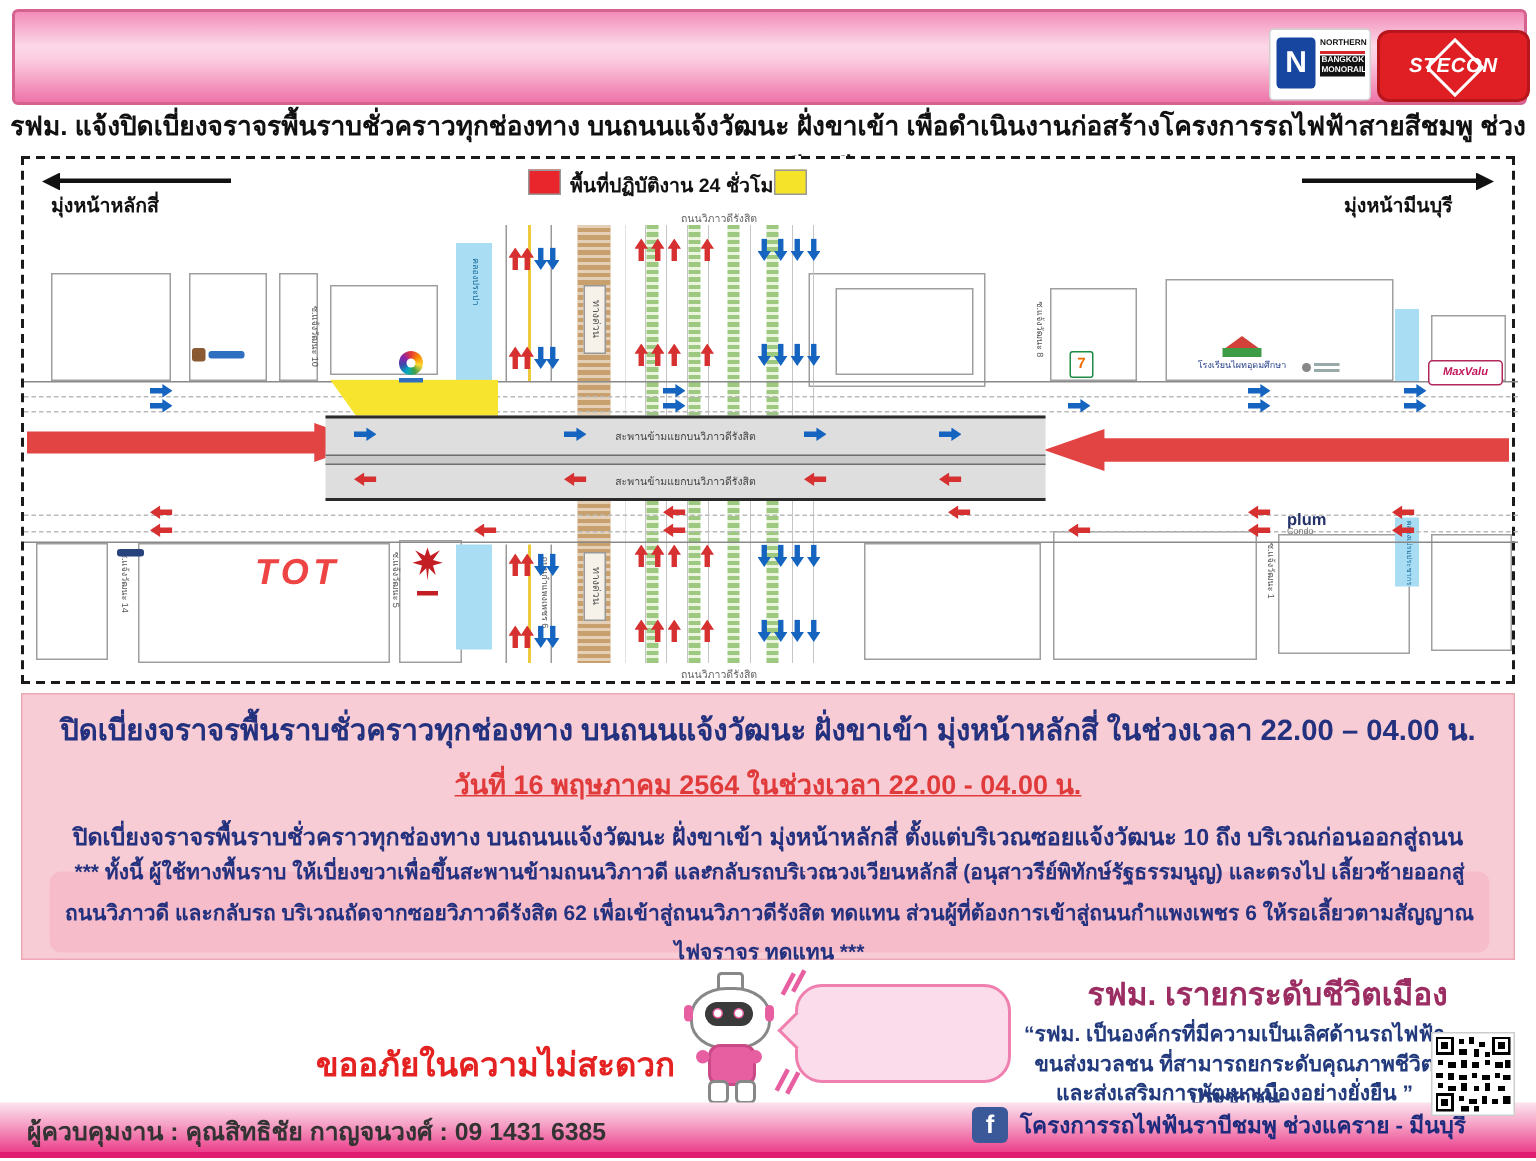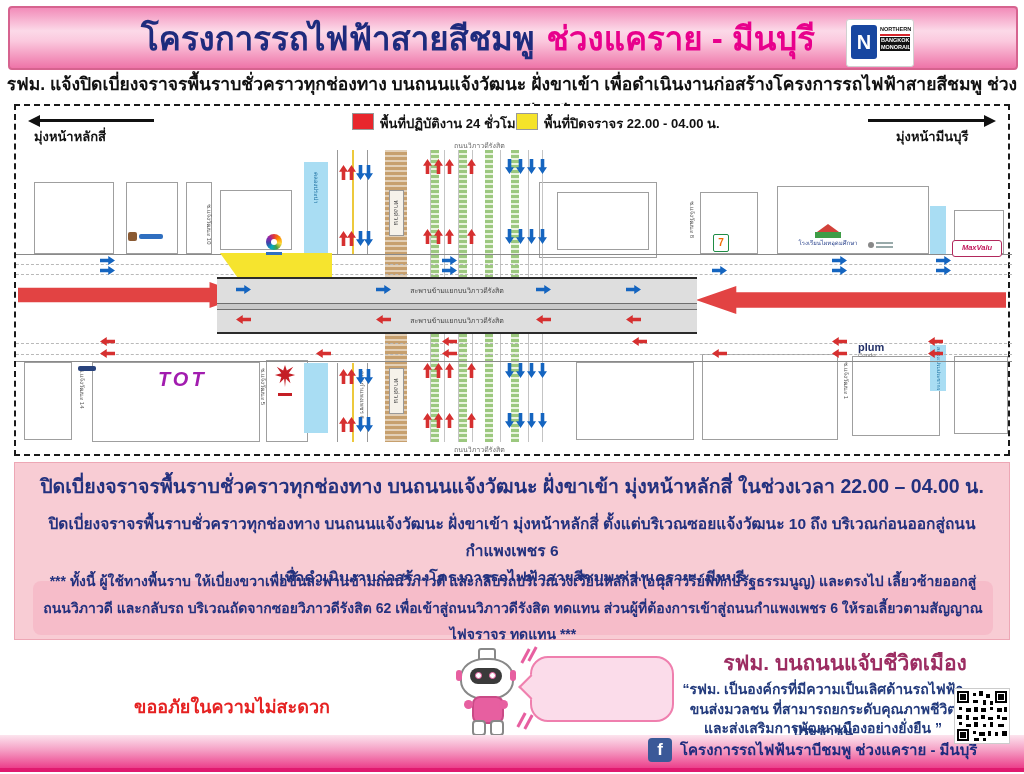--- a/index.html
+++ b/index.html
@@ -74,21 +74,21 @@
   .legarrow-head{position:absolute;width:12px;height:12px;background:#111;
     clip-path:polygon(0 50%,100% 0,100% 100%);}
   .legarrow-head.r{clip-path:polygon(100% 50%,0 0,0 100%);}
 
   
   .poi{position:absolute;}
   .maxvalu{width:48px;height:15px;border:1.5px solid #b2285c;border-radius:3px;background:#fff;
     color:#c2185b;font-weight:bold;font-style:italic;font-size:7.5px;text-align:center;line-height:13px;}
   .seven{width:14px;height:16px;background:#fff;border:1px solid #1f8c45;border-radius:2px;
     color:#f06c00;font-weight:bold;font-size:10px;text-align:center;line-height:15px;}
-  .totlogo{font-size:20px;font-weight:800;color:#a21caf;letter-spacing:3px;font-style:italic;}
+  .totlogo{font-size:24px;font-weight:800;color:#ef4444;letter-spacing:3px;font-style:italic;margin-left:12px;}
   .plumname{font-size:11px;font-weight:800;color:#233168;line-height:10px;}
   .plumsub{font-size:6px;color:#777;}
   .schoolcap{font-size:6px;color:#27408b;}
 
   
   .panel{position:absolute;left:14px;top:462px;width:996px;height:178px;background:#f8ccd4;
     border:1px solid #eda7b5;box-sizing:border-box;text-align:center;}
   .headline{margin-top:8px;font-size:19.5px;font-weight:bold;color:#23317e;}
   .dateline{margin-top:6px;font-size:18px;font-weight:bold;color:#e03a3a;text-decoration:underline;}
   .bodytxt{margin-top:8px;font-size:15.5px;font-weight:bold;color:#23317e;line-height:1.75;}
@@ -134,46 +134,45 @@
   .m-arm{position:absolute;top:52px;width:9px;height:9px;background:#e75fa0;border-radius:50%;}
   .m-leg{position:absolute;top:72px;width:10px;height:12px;background:#fff;border:2px solid #888;
     border-radius:4px;}
 </style>
 </head>
 <body>
 
 <div class="poster">
 
   <div class="header">
-    <div class="title">
-      <span class="t1">โครงการรถไฟฟ้าสายสีชมพู</span>
-      <span class="t2">ช่วงแคราย - มีนบุรี</span>
-    </div>
     <div class="nbm">
       <div class="nbm-n">N</div>
       <div class="nbm-lines">
         <div class="nbm-l">NORTHERN</div>
         <div class="nbm-red"></div>
         <div class="nbm-l inv">BANGKOK</div>
         <div class="nbm-l inv">MONORAIL</div>
       </div>
     </div>
+    <div class="stecon">
+      <div class="ste-d"></div>
+      <div class="ste-t">STECON</div>
+    </div>
   </div>
 
   <div class="subtitle">รฟม. แจ้งปิดเบี่ยงจราจรพื้นราบชั่วคราวทุกช่องทาง บนถนนแจ้งวัฒนะ ฝั่งขาเข้า เพื่อดำเนินงานก่อสร้างโครงการรถไฟฟ้าสายสีชมพู ช่วงแคราย - มีนบุรี</div>
 
   <div id="roadmap">
 
     <div class="legarrow-line" style="left:20px;top:13px;width:118px;"></div>
     <div class="legarrow-head" style="left:12px;top:9px;"></div>
     <div class="leg-txt" style="left:18px;top:20px;">มุ่งหน้าหลักสี่</div>
     <div class="legend-swatch" style="left:336px;top:7px;background:#e8262c;"></div>
     <div class="leg-txt" style="left:364px;top:7px;">พื้นที่ปฏิบัติงาน 24 ชั่วโมง</div>
     <div class="legend-swatch" style="left:500px;top:7px;background:#f5e32a;"></div>
-    <div class="leg-txt" style="left:528px;top:7px;">พื้นที่ปิดจราจร 22.00 - 04.00 น.</div>
     <div class="legarrow-line" style="left:852px;top:13px;width:118px;"></div>
     <div class="legarrow-head r" style="left:968px;top:9px;"></div>
     <div class="leg-txt" style="left:880px;top:20px;">มุ่งหน้ามีนบุรี</div>
 
     <div class="blk" style="left:18px;top:76px;width:80px;height:72px;"></div>
     <div class="blk" style="left:110px;top:76px;width:52px;height:72px;"></div>
     <div class="blk" style="left:170px;top:76px;width:26px;height:72px;"></div>
     <div class="blk" style="left:204px;top:84px;width:72px;height:60px;"></div>
     <div class="blk" style="left:523px;top:76px;width:118px;height:76px;"></div>
     <div class="blk" style="left:541px;top:86px;width:92px;height:58px;"></div>
@@ -360,28 +359,29 @@
       <span class="ar" style="left: 337px; top: 266px; background: rgb(21, 101, 192); transform: rotate(90deg);"></span>
       <span class="ar" style="left: 345px; top: 266px; background: rgb(21, 101, 192); transform: rotate(90deg);"></span>
       <span class="ar" style="left: 320px; top: 314px; background: rgb(214, 48, 48); transform: rotate(-90deg);"></span>
       <span class="ar" style="left: 328px; top: 314px; background: rgb(214, 48, 48); transform: rotate(-90deg);"></span>
       <span class="ar" style="left: 337px; top: 314px; background: rgb(21, 101, 192); transform: rotate(90deg);"></span>
       <span class="ar" style="left: 345px; top: 314px; background: rgb(21, 101, 192); transform: rotate(90deg);"></span>
     </div>
 
   <div class="panel">
     <div class="headline">ปิดเบี่ยงจราจรพื้นราบชั่วคราวทุกช่องทาง บนถนนแจ้งวัฒนะ ฝั่งขาเข้า มุ่งหน้าหลักสี่ ในช่วงเวลา 22.00 – 04.00 น.</div>
+    <div class="dateline">วันที่ 16 พฤษภาคม 2564 ในช่วงเวลา 22.00 - 04.00 น.</div>
     <div class="bodytxt">
       <div>ปิดเบี่ยงจราจรพื้นราบชั่วคราวทุกช่องทาง บนถนนแจ้งวัฒนะ ฝั่งขาเข้า มุ่งหน้าหลักสี่ ตั้งแต่บริเวณซอยแจ้งวัฒนะ 10 ถึง บริเวณก่อนออกสู่ถนนกำแพงเพชร 6</div>
       <div>เพื่อดำเนินงานก่อสร้างโครงการรถไฟฟ้าสายสีชมพู ช่วงแคราย - มีนบุรี</div>
     </div>
     <div class="notebox">*** ทั้งนี้ ผู้ใช้ทางพื้นราบ ให้เบี่ยงขวาเพื่อขึ้นสะพานข้ามถนนวิภาวดี และกลับรถบริเวณวงเวียนหลักสี่ (อนุสาวรีย์พิทักษ์รัฐธรรมนูญ) และตรงไป เลี้ยวซ้ายออกสู่ถนนวิภาวดี และกลับรถ บริเวณถัดจากซอยวิภาวดีรังสิต 62 เพื่อเข้าสู่ถนนวิภาวดีรังสิต ทดแทน ส่วนผู้ที่ต้องการเข้าสู่ถนนกำแพงเพชร 6 ให้รอเลี้ยวตามสัญญาณไฟจราจร ทดแทน ***</div>
   </div>
 
-  <div class="noise" style="top:692px;font-size:18px;">ขออภัยในความไม่สะดวก</div>
+  <div class="noise" style="top:692px;font-size:22px;text-align:right;">ขออภัยในความไม่สะดวก</div>
 
   <div class="mascot">
     <div class="m-ant"></div>
     <div class="m-head">
       <div class="m-visor">
         <div class="m-eye" style="left:5px;"></div>
         <div class="m-eye" style="left:19px;"></div>
       </div>
     </div>
     <div class="m-ear" style="left:6px;"></div>
@@ -393,27 +393,28 @@
     <div class="m-leg" style="left:40px;"></div>
   </div>
 
   <div class="slash" style="left:524px;top:648px;"></div>
   <div class="slash" style="left:531px;top:646px;"></div>
   <div class="bubble">
   </div>
   <div class="slash" style="left:520px;top:712px;"></div>
   <div class="slash" style="left:527px;top:714px;"></div>
 
-  <div class="slogan">รฟม. บนถนนแจับชีวิตเมือง</div>
+  <div class="slogan">รฟม. เรายกระดับชีวิตเมือง</div>
   <div class="quote" style="top:678px;">“รฟม. เป็นองค์กรที่มีความเป็นเลิศด้านรถไฟฟ้า</div>
   <div class="quote" style="top:717px;">และส่งเสริมการพัฒนาเมืองอย่างยั่งยืน ”</div>
   <div class="quote" style="top:698px;">ขนส่งมวลชน ที่สามารถยกระดับคุณภาพชีวิตประชาชน</div>
 
   <div class="strip"></div>
   <div class="stripline"></div>
+  <div class="supervisor">ผู้ควบคุมงาน : คุณสิทธิชัย กาญจนวงศ์ : 09 1431 6385</div>
   <div class="fbrow">
     <div class="fbicon">f</div>
     <div class="fbname">โครงการรถไฟฟ้นราบีชมพู ช่วงแคราย - มีนบุรี</div>
   </div>
   <div class="qr">
     <svg width="50" height="50" viewBox="0 0 29 29" shape-rendering="crispEdges">
       <rect width="29" height="29" fill="#fff"></rect>
       <g fill="#000">
         <rect x="0" y="0" width="7" height="7"></rect>
           <rect x="22" y="0" width="7" height="7"></rect>

